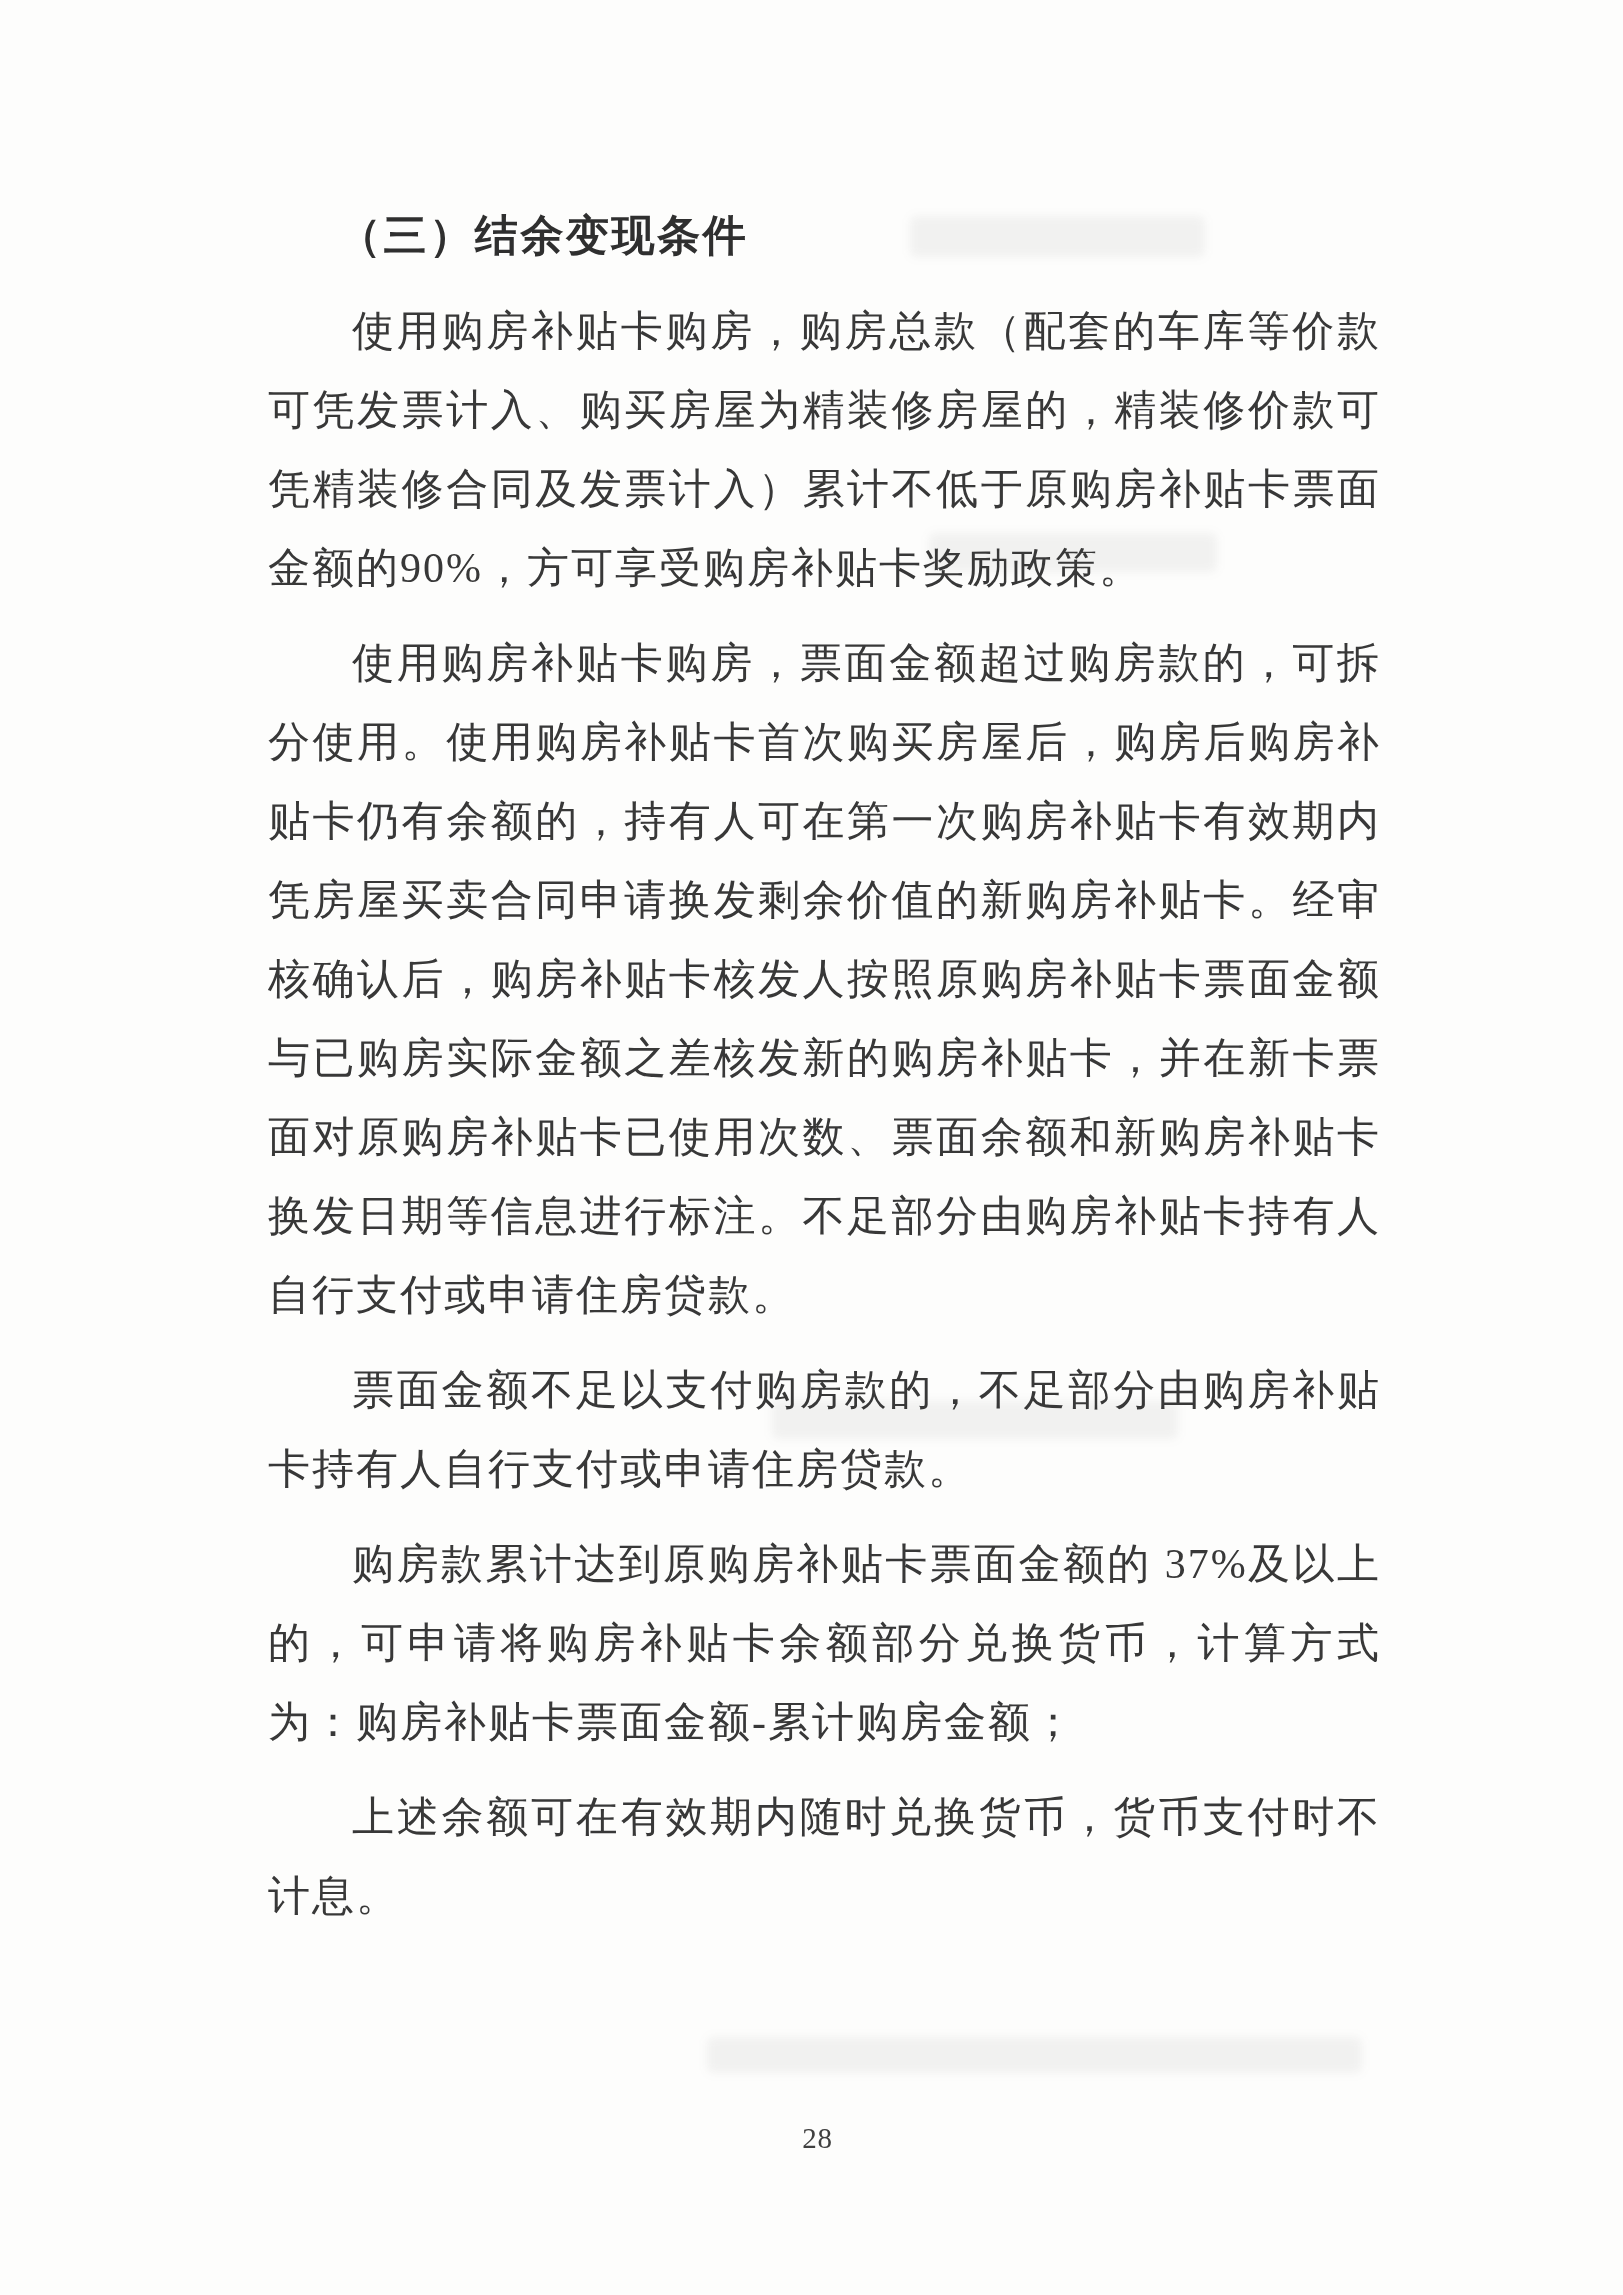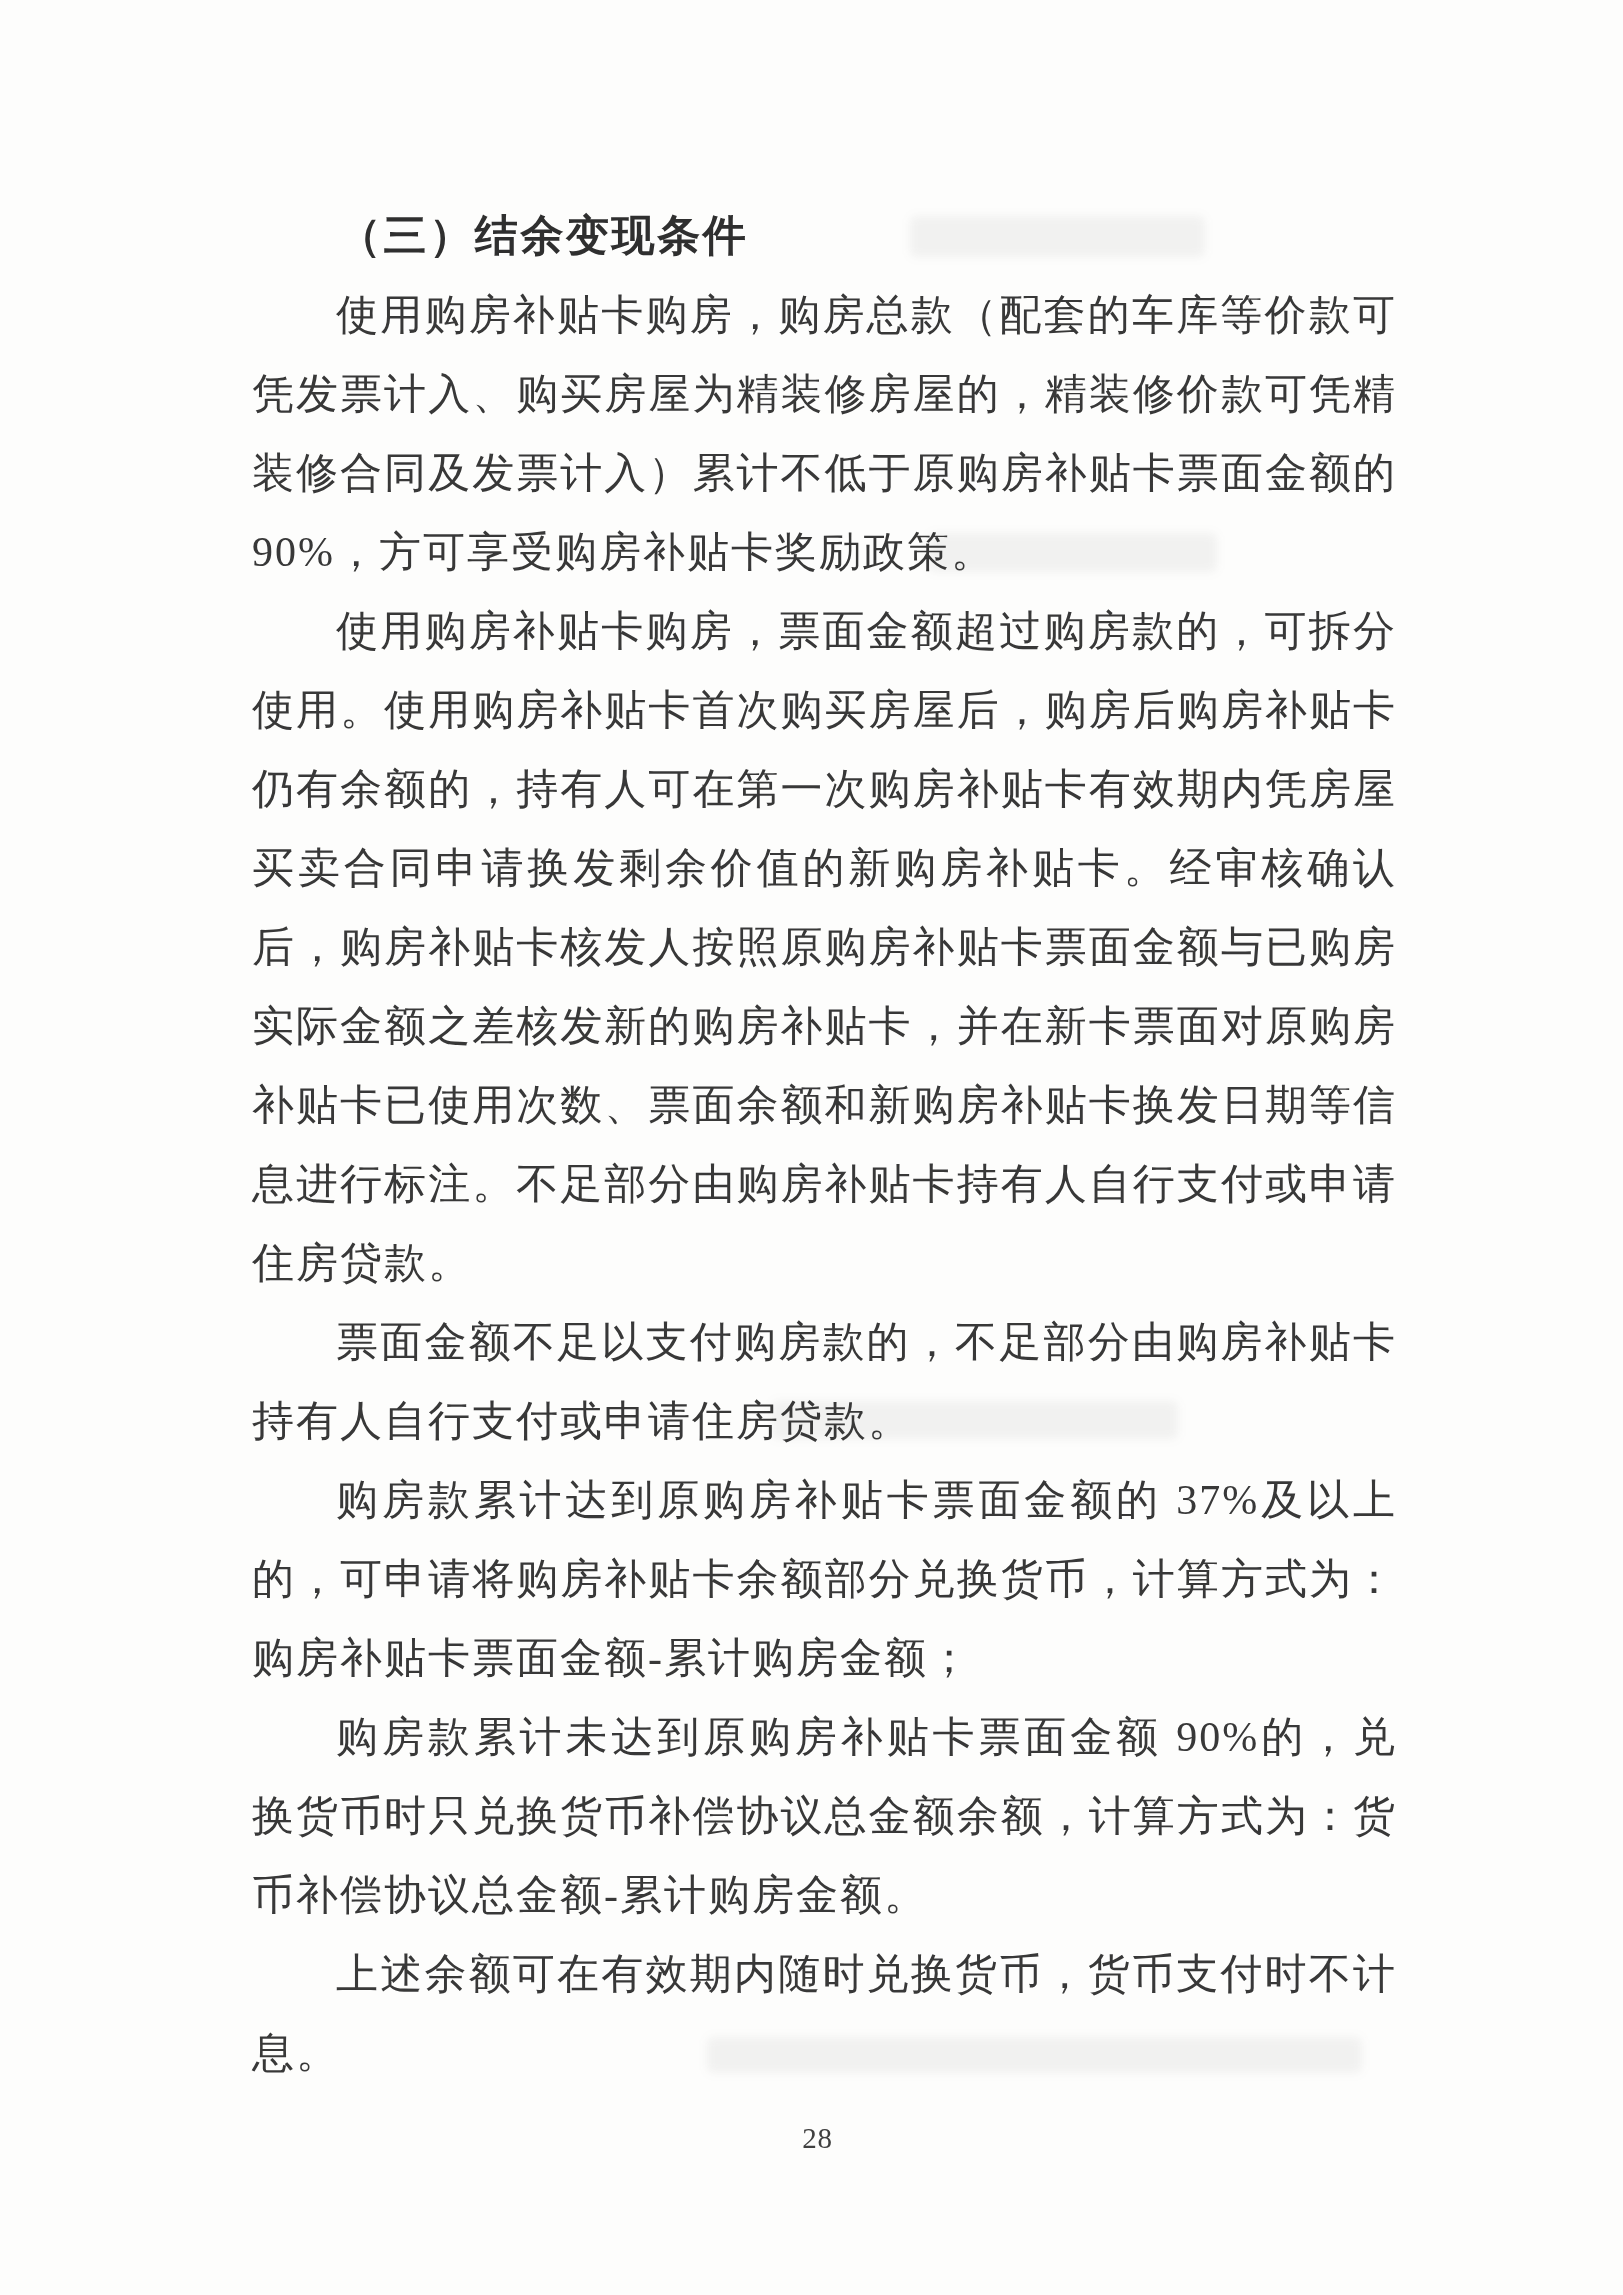--- a/index.html
+++ b/index.html
@@ -41,21 +41,21 @@
     margin: 0;
     font-size: 43px;
     font-weight: 700;
     line-height: 80px;
     text-indent: 2em;
     letter-spacing: 2.6px;
     color: #2f2f2f;
     white-space: nowrap;
   }
   .para {
-    margin: 0;
+    margin: 16px;
     font-size: 42px;
     line-height: 79px;
     letter-spacing: 2px;
     text-align: justify;
     text-justify: inter-character;
     text-indent: 2em;
     word-break: break-all;
     overflow-wrap: break-word;
   }
   .page-number {
@@ -83,21 +83,20 @@
     <h2 class="heading">（三）结余变现条件</h2>
 
     <p class="para">使用购房补贴卡购房，购房总款（配套的车库等价款可凭发票计入、购买房屋为精装修房屋的，精装修价款可凭精装修合同及发票计入）累计不低于原购房补贴卡票面金额的90%，方可享受购房补贴卡奖励政策。</p>
 
     <p class="para">使用购房补贴卡购房，票面金额超过购房款的，可拆分使用。使用购房补贴卡首次购买房屋后，购房后购房补贴卡仍有余额的，持有人可在第一次购房补贴卡有效期内凭房屋买卖合同申请换发剩余价值的新购房补贴卡。经审核确认后，购房补贴卡核发人按照原购房补贴卡票面金额与已购房实际金额之差核发新的购房补贴卡，并在新卡票面对原购房补贴卡已使用次数、票面余额和新购房补贴卡换发日期等信息进行标注。不足部分由购房补贴卡持有人自行支付或申请住房贷款。</p>
 
     <p class="para">票面金额不足以支付购房款的，不足部分由购房补贴卡持有人自行支付或申请住房贷款。</p>
 
     <p class="para">购房款累计达到原购房补贴卡票面金额的 37%及以上的，可申请将购房补贴卡余额部分兑换货币，计算方式为：购房补贴卡票面金额-累计购房金额；</p>
 
-    <p class="para">购房款累计未达到原购房补贴卡票面金额 90%的，兑换货币时只兑换货币补偿协议总金额余额，计算方式为：货币补偿协议总金额-累计购房金额。</p>
 
     <p class="para">上述余额可在有效期内随时兑换货币，货币支付时不计息。</p>
   </div>
 
   <div class="page-number">28</div>
 
 </div>
 
 
 </body></html>

